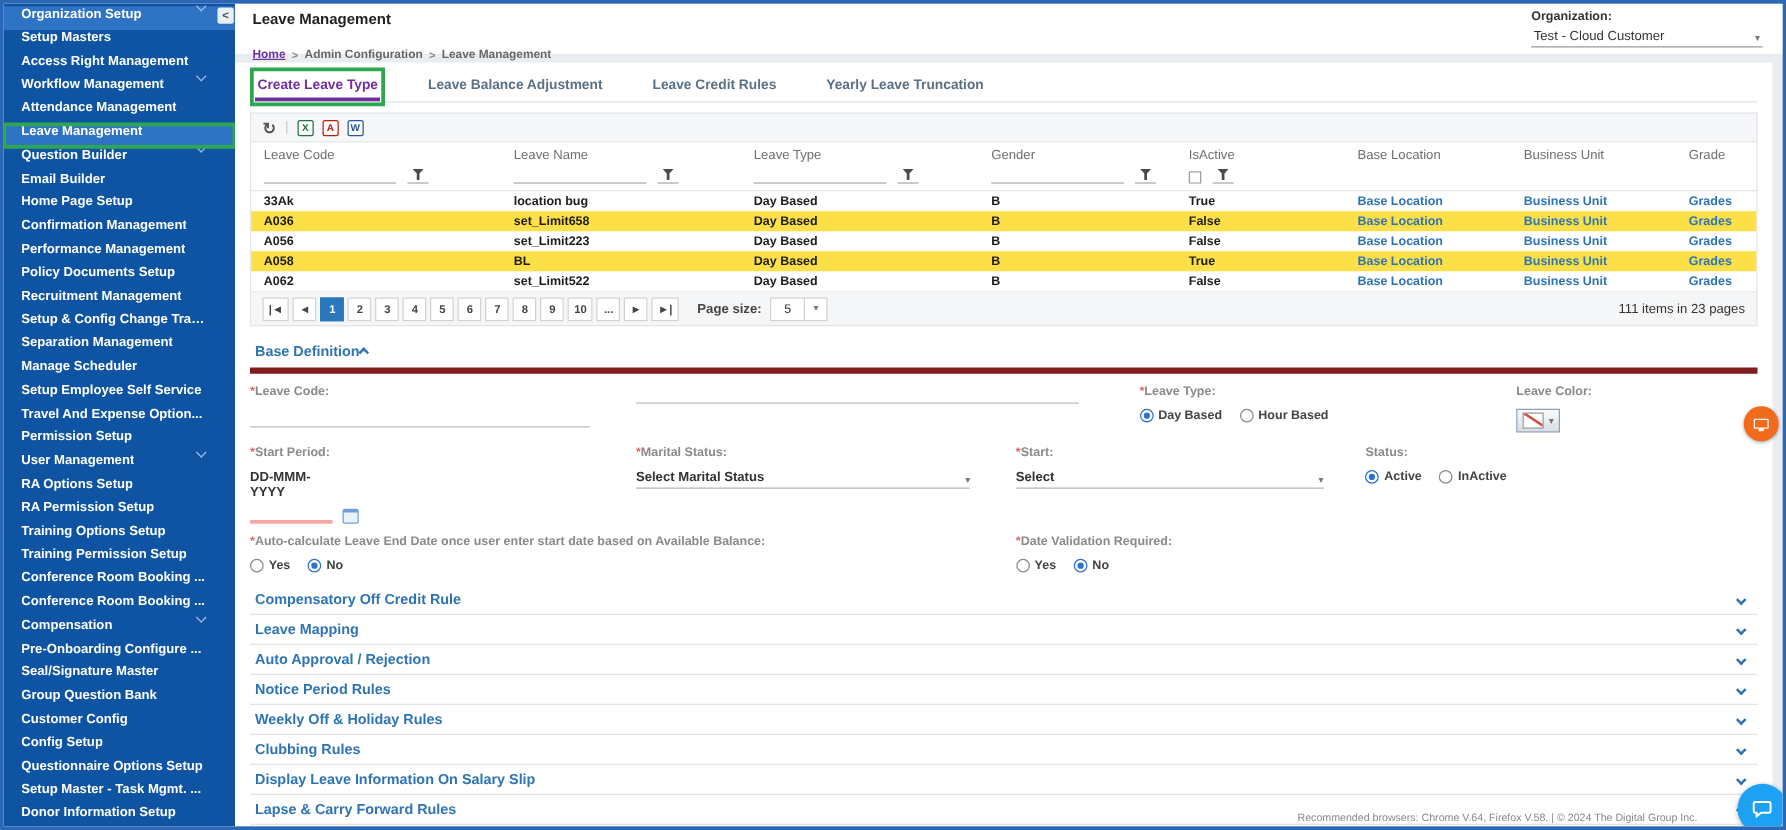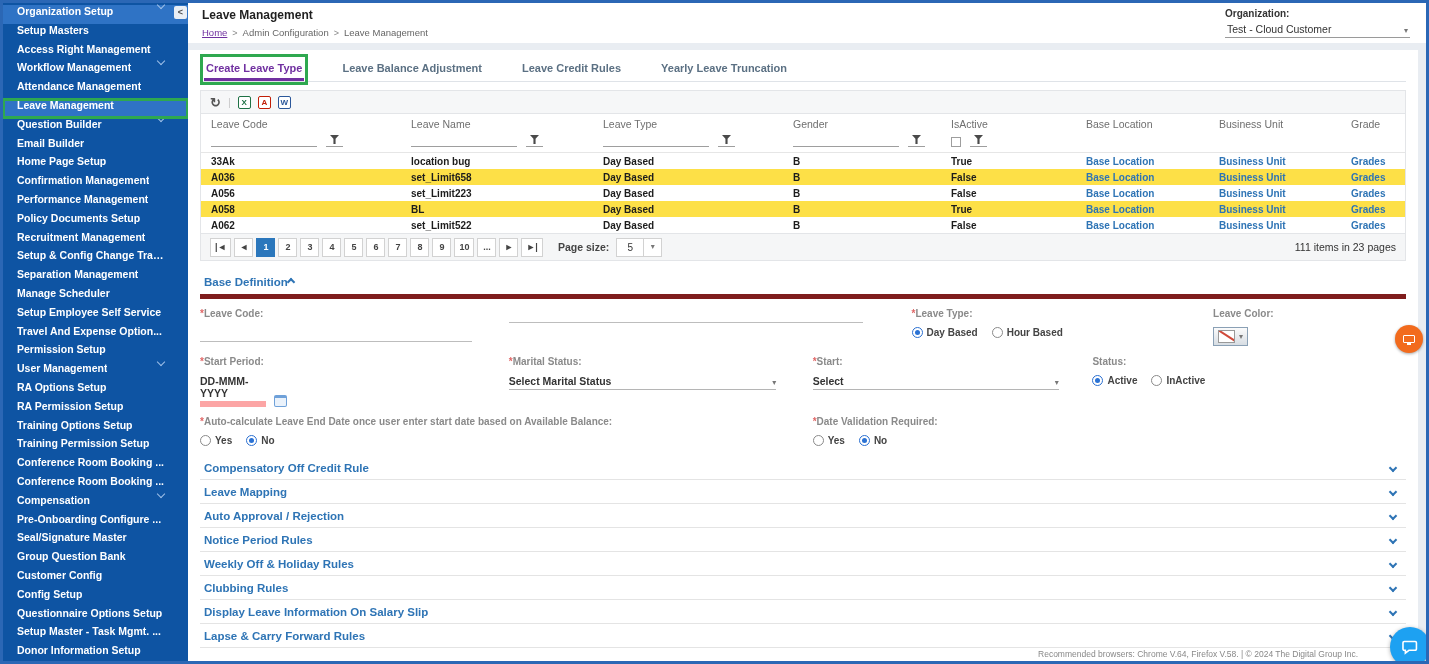--- a/index.html
+++ b/index.html
@@ -15,21 +15,21 @@
 .chev{width:6px;height:6px;border-right:1.7px solid #9fc0e8;border-bottom:1.7px solid #9fc0e8;display:inline-block}
 .chev.down{transform:rotate(45deg)}
 .chev.up{transform:rotate(-135deg)}
 .sb-chev{margin-left:auto;margin-top:-3px}
 .collapse-btn{position:absolute;top:3px;right:1px;width:13px;height:13px;background:#e9eef5;color:#4a4a4a;font-size:9px;font-weight:700;line-height:13px;text-align:center;border-radius:2px;cursor:pointer;z-index:3}
 
 
 .main{flex:1;min-width:0;display:flex;flex-direction:column;background:#e9edf2}
 .topbar{background:#fff;height:40px;padding:5px 12px 0 14px;display:flex;justify-content:space-between;flex-shrink:0}
 .page-title{font-size:12px;font-weight:700;color:#1f1f1f}
-.breadcrumb{font-size:9.5px;font-weight:400;color:#666;margin-top:5px;display:flex;align-items:flex-end}
+.breadcrumb{font-size:9.5px;font-weight:700;color:#666;margin-top:16px;display:flex;align-items:flex-end}
 .bc-home{color:#7030a0;text-decoration:underline;cursor:pointer}
 .bc-sep{margin:0 5px;color:#888;font-size:9px}
 .org{width:185px;margin-right:4px}
 .org-label{font-size:10px;font-weight:600;color:#333}
 .org-select{display:flex;justify-content:space-between;align-items:flex-end;border-bottom:1px solid #9a9a9a;font-size:10.5px;color:#333;padding:4px 2px 2px;cursor:pointer}
 .caret{color:#777;font-size:8px;line-height:1}
 
 .card{background:#fff;margin:7px 8px 0 0;flex:1;min-height:0;display:flex;flex-direction:column;padding:0 12px;position:relative}
 
 
@@ -87,21 +87,21 @@
 .uline{display:block;border-bottom:1px solid #bdbdbd;height:15px}
 .w85{width:88%}
 .selectline{display:flex;justify-content:space-between;align-items:flex-end;border-bottom:1px solid #b5b5b5;padding-bottom:2px;cursor:pointer}
 .val{font-size:10.5px;font-weight:700;color:#333}
 .radio{width:11px;height:11px;border:1px solid #8a8a8a;border-radius:50%;background:#fff;display:inline-block;position:relative;margin-right:4px;flex-shrink:0;cursor:pointer}
 .radio.checked{border-color:#2a6fd1}
 .radio.checked::after{content:"";position:absolute;inset:2px;background:#2a72d4;border-radius:50%}
 .rlabel{font-size:10px;font-weight:600;color:#444;margin-right:14px}
 .rgroup{display:flex;align-items:center}
 .dateline{display:flex;align-items:flex-end;gap:8px}
-.dl-underline{border-bottom:6px solid #fca5a5;padding-bottom:2px;width:66px}
+.dl-underline{border-bottom:3px solid #fca5a5;padding-bottom:16px;width:66px}
 .cal{width:13px;height:12px;border:1px solid #6fa1d9;border-top:3px solid #6fa1d9;border-radius:2px;background:#eaf2fb;cursor:pointer}
 .lc{display:inline-flex;align-items:center;gap:4px;border:1px solid #8aa0b5;background:linear-gradient(#fbfbfb,#d7dde3);padding:2px 4px;cursor:pointer}
 .lc-swatch{width:17px;height:13px;background:#fff;border:1px solid #999;position:relative;overflow:hidden}
 .lc-swatch::after{content:"";position:absolute;left:-4px;top:5px;width:28px;height:1.5px;background:#d04a3a;transform:rotate(33deg)}
 .fsection{display:flex;justify-content:space-between;align-items:center;padding:5px 4px;border-bottom:1px solid #e4e4e4;cursor:pointer;height:24px}
 
 
 .actions{display:flex;justify-content:flex-end;margin-top:auto;padding:3px 0 1px}
 .footnote{text-align:right;font-size:8.5px;color:#888;padding:1px 48px 2px 0;flex-shrink:0}
 

